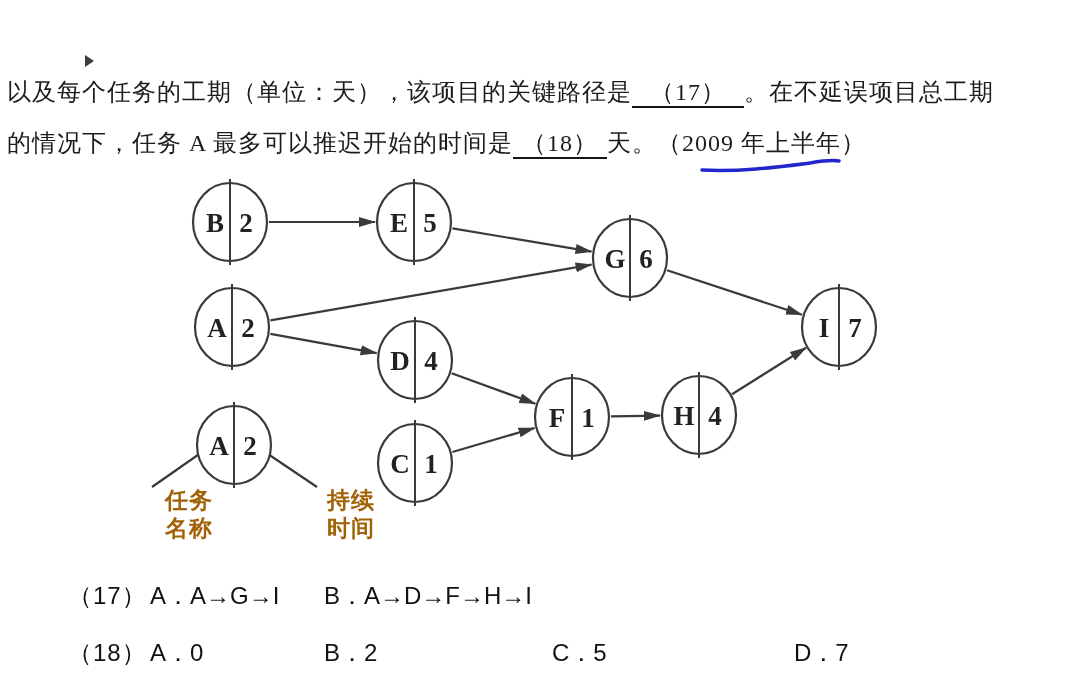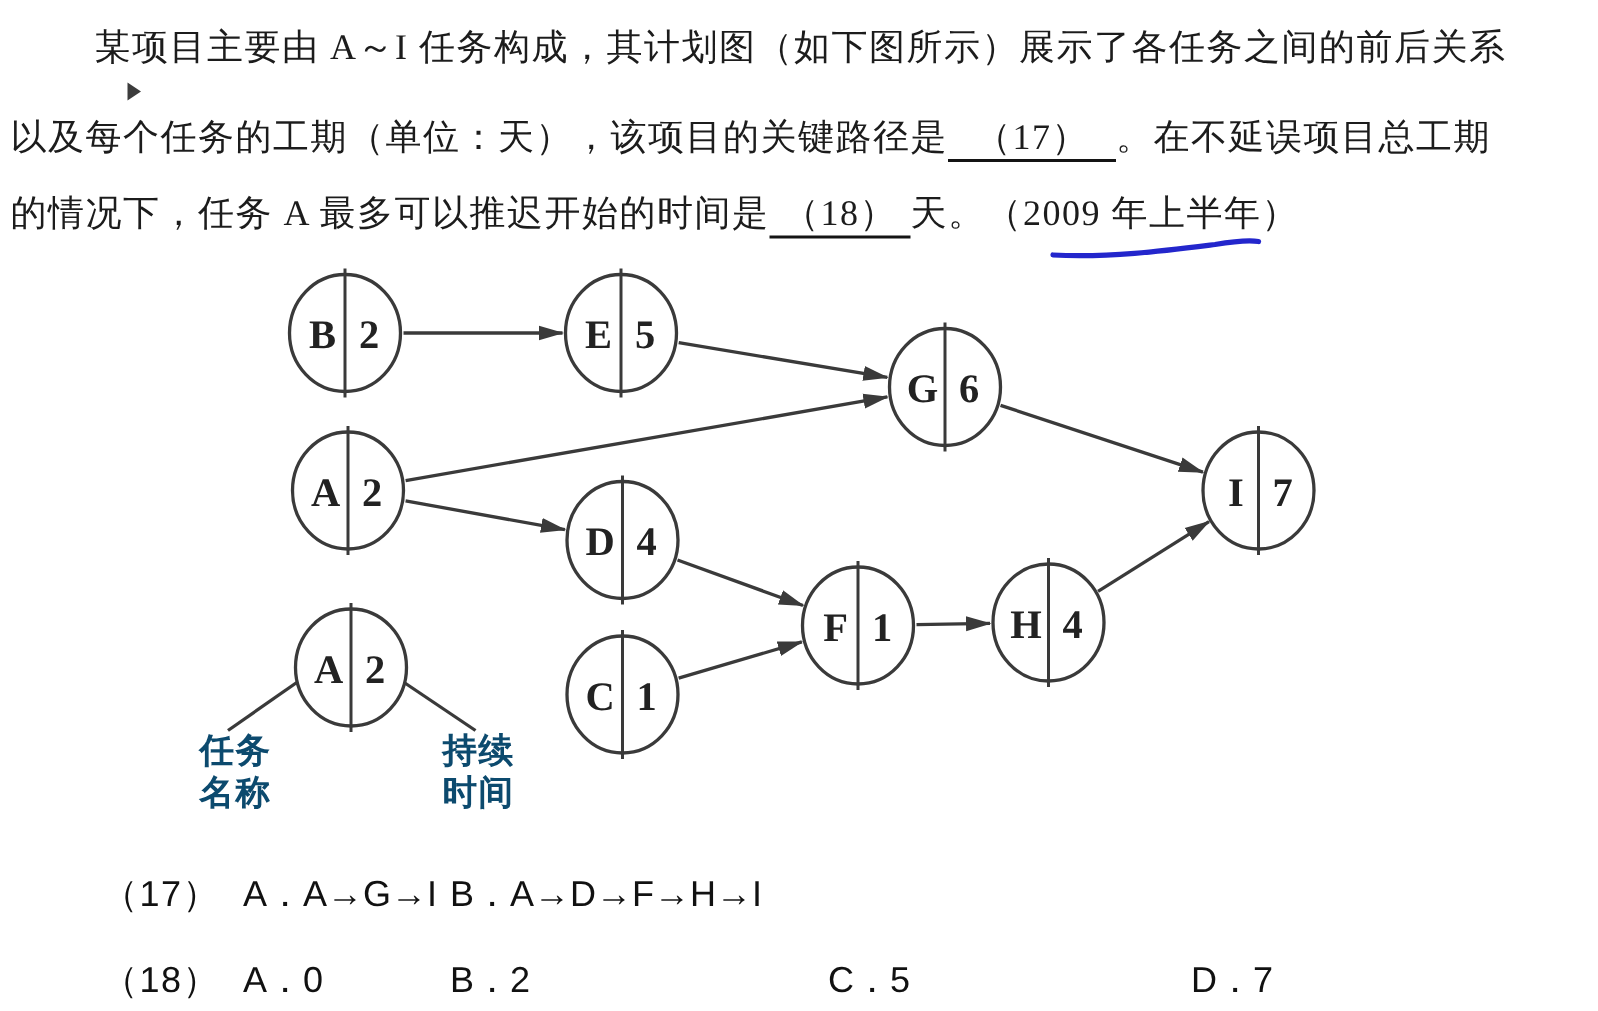--- a/index.html
+++ b/index.html
@@ -19,49 +19,48 @@
   .blank {
     display:inline-block; text-align:center;
     border-bottom:2px solid #141414; padding:0 2px 1px 2px;
   }
   .blank17 { min-width:108px; }
   .blank18 { min-width:90px; }
   .legend-label {
     position:absolute; width:60px; text-align:center;
     font-family:"Liberation Sans","DejaVu Sans",sans-serif;
     font-weight:bold; font-size:23px; line-height:28px;
-    letter-spacing:1px; color:#0c4a6e; white-space:nowrap;
+    letter-spacing:1px; color:#a16207; white-space:nowrap;margin-left:32px;
   }
   .legend-task { left:127px; top:486px; }
   .legend-dur  { left:289px; top:486px;text-align:center; }
   .opt-row {
     position:absolute; left:0; width:1065px; height:30px;
     font-family:"Liberation Sans","DejaVu Sans",sans-serif;
     font-size:24px; color:#111; white-space:nowrap;
   }
   .row17 { top:580px; }
   .row18 { top:637px; }
   .opt-row > span { position:absolute; top:0; }
   .opt-num { left:68px; letter-spacing:1px; }
-  .o-a { left:150px;margin-left:12px; } .o-b { left:300px; } .o-c { left:552px; } .o-d { left:794px; }
+  .o-a { left:150px; } .o-b { left:324px; } .o-c { left:552px; } .o-d { left:794px; }
   #diagram-svg {
     position:absolute; left:0; top:0; width:1065px; height:674px;
     pointer-events:none;
   }
   #diagram-svg text {
     font-family:"Liberation Serif","DejaVu Serif",serif;
     font-weight:bold; font-size:27px; fill:#222;
   }
 </style>
 </head>
 <body>
 
 <div class="page">
 
-  <div class="qline l1">某项目主要由 A～I 任务构成，其计划图（如下图所示）展示了各任务之间的前后关系</div>
 
   <div class="qline l2"><span>以及每个任务的工期（单位：天），该项目的关键路径是</span><span class="blank blank17">（17）</span><span>。在不延误项目总工期</span></div>
 
   <div class="qline l3"><span>的情况下，任务 A 最多可以推迟开始的时间是</span><span class="blank blank18">（18）</span><span>天。</span><span>（2009 年上半年）</span></div>
 
   <svg id="diagram-svg" viewBox="0 0 1065 674">
       <defs>
         <marker id="arrow" markerUnits="userSpaceOnUse" markerWidth="18" markerHeight="13" refX="16" refY="6" orient="auto">
           <path d="M0,1 L17,6 L0,11 Z" fill="#3a3a3a"></path>
         </marker>

